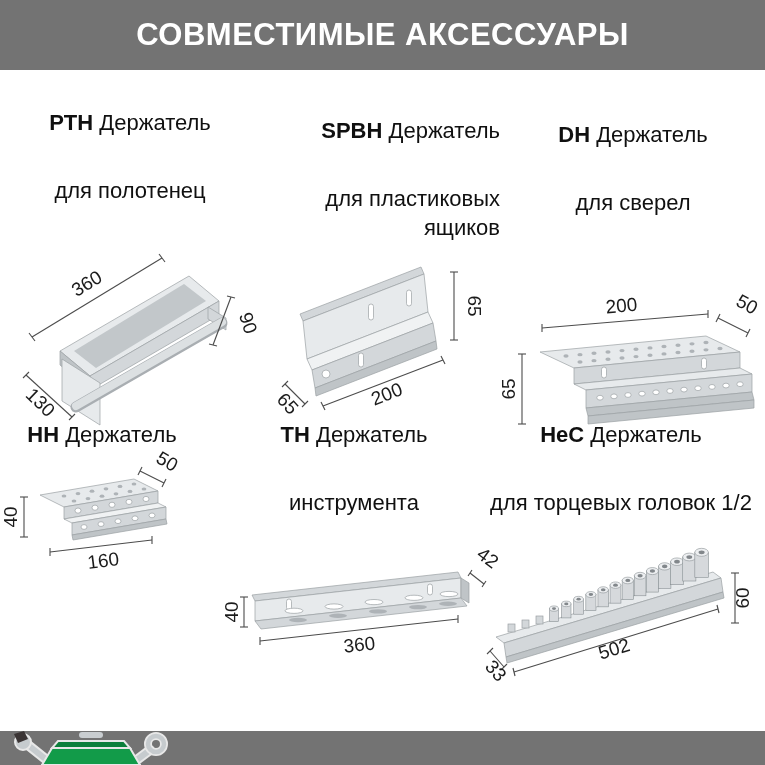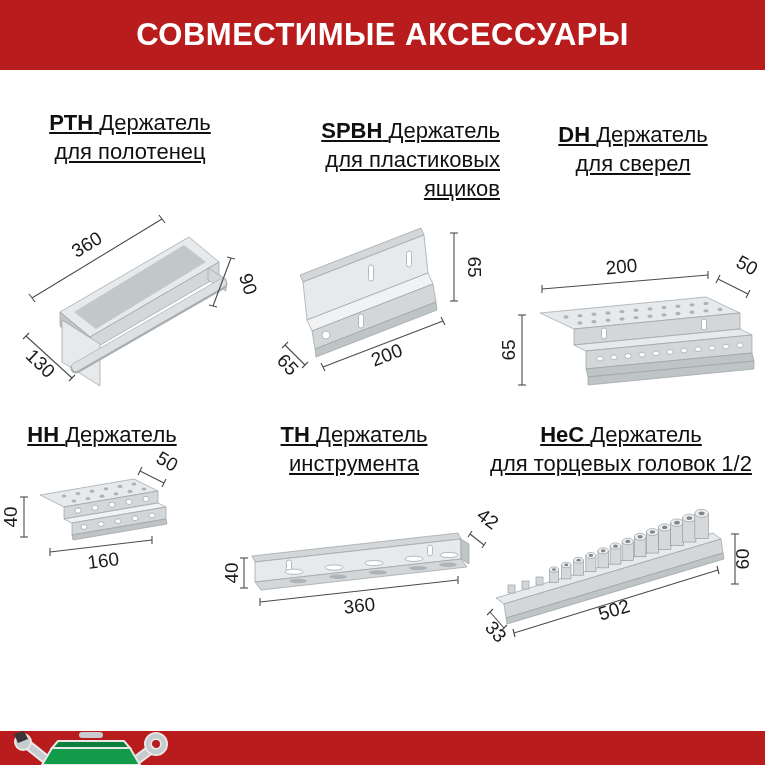--- a/index.html
+++ b/index.html
@@ -1,25 +1,25 @@
 <!DOCTYPE html>
 <html><head>
 <meta charset="utf-8">
 <style>
   html,body{margin:0;padding:0;background:#ffffff;}
   body{width:765px;height:765px;overflow:hidden;font-family:"Liberation Sans",sans-serif;}
   .page{position:relative;width:765px;height:765px;background:#ffffff;}
-  .band{position:absolute;left:0;width:765px;background:#b91c1c;}
+  .band{position:absolute;left:0;width:765px;background:#737373;}
   .band.top{top:0;height:70px;display:flex;align-items:center;justify-content:center;}
   .band.bottom{top:697px;height:68px;margin-top:34px;}
   .hdr{color:#ffffff;font-size:31px;font-weight:700;letter-spacing:0.5px;}
-  .cell{position:absolute;text-align:center;color:#101010;text-decoration:underline;}
+  .cell{position:absolute;text-align:center;color:#101010;}
   .ptitle{font-size:22px;line-height:29px;}
   .pcode{font-weight:700;}
-  .psub{white-space:pre-line;font-size:22px;line-height:29px;}
+  .psub{white-space:pre-line;font-size:22px;line-height:29px;margin-top:39px;}
   .cell svg{display:block;margin:0 auto;overflow:visible;}
   #c1{left:12px;top:108px;width:236px;}
   #c2{left:262px;top:116px;width:238px;text-align:right;}
   #c3{left:508px;top:120px;width:250px;}
   #c4{left:12px;top:420px;width:180px;}
   #c5{left:234px;top:420px;width:240px;}
   #c6{left:480px;top:420px;width:282px;}
   #c1 svg{margin-top:26px;} #c2 svg{margin-top:8px;} #c3 svg{margin-top:55px;}
   #c4 svg{margin-top:6px;} #c5 svg{margin-top:24px;} #c6 svg{margin-top:12px;}
   .metal-light{fill:#E7EAEC;stroke:#9BA0A4;stroke-width:0.7;}

